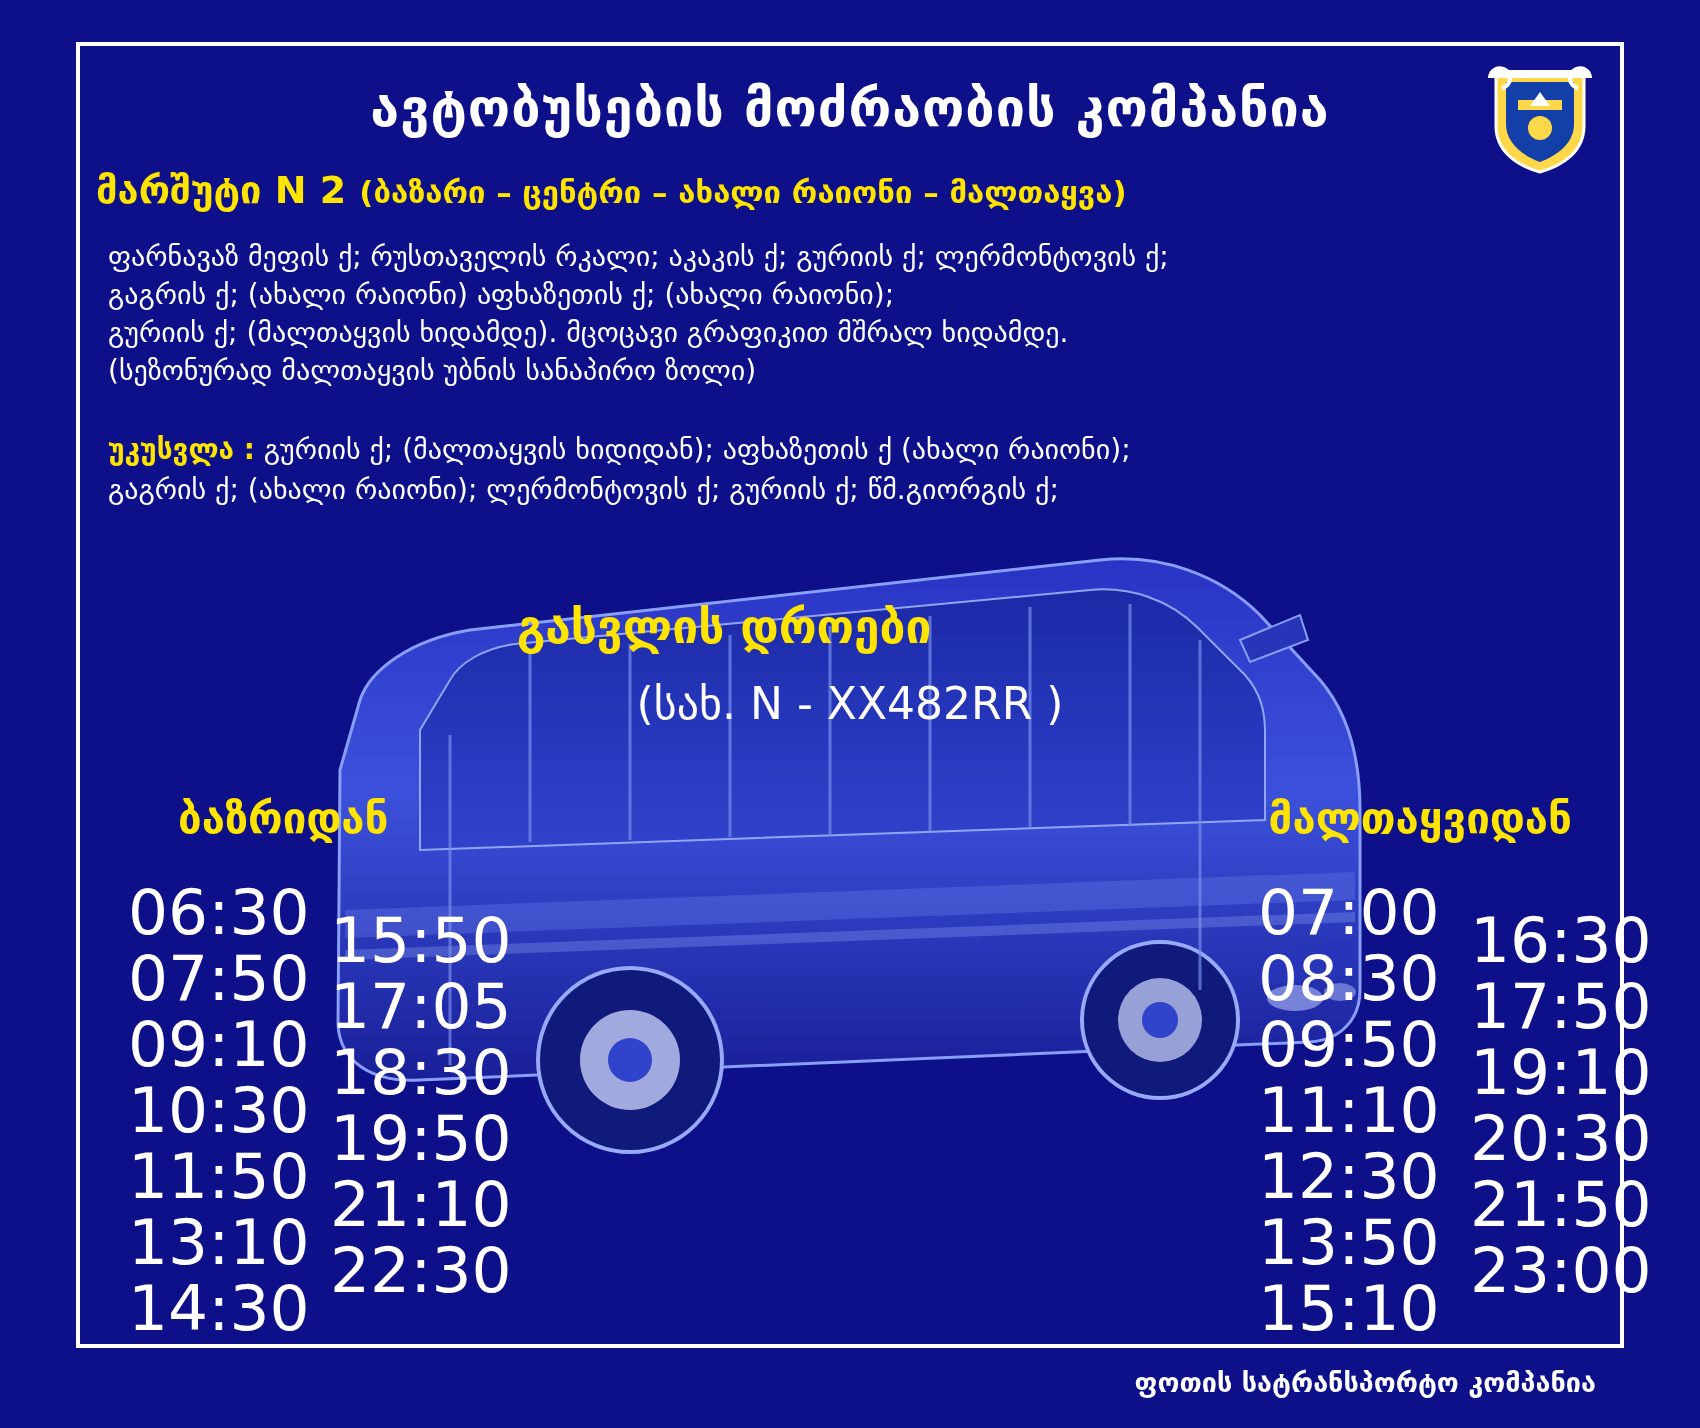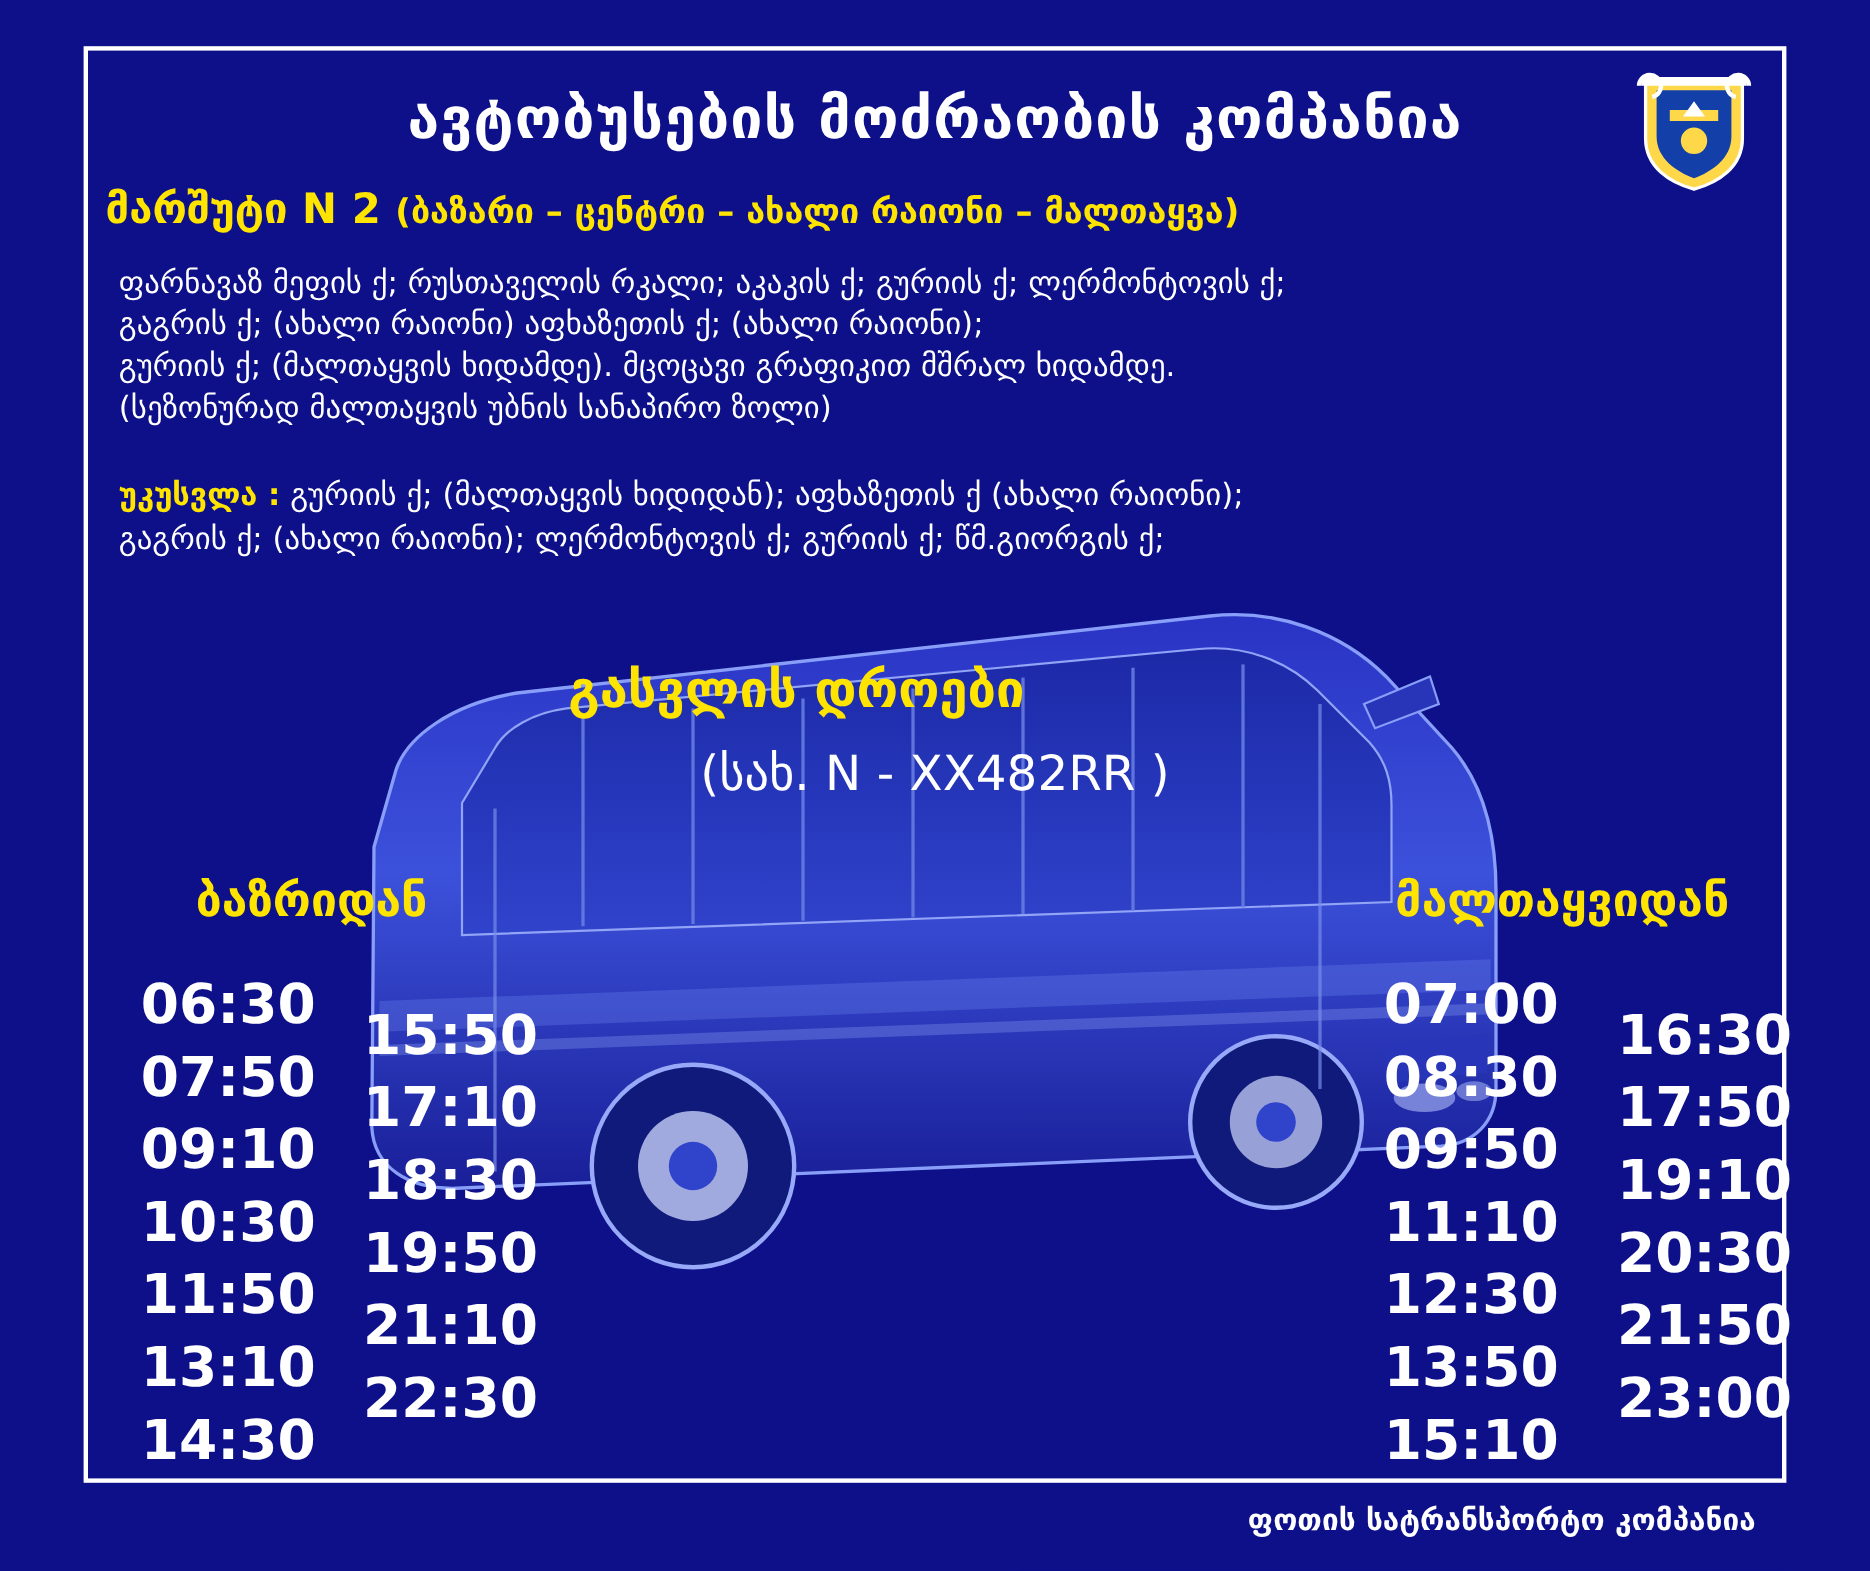--- a/index.html
+++ b/index.html
@@ -122,22 +122,22 @@
     color: #ffe400;
     font-size: 42px;
     font-weight: bold;
   }
   .head-left { left: 178px; top: 794px; }
   .head-right { right: 128px; top: 794px; }
 
   .times {
     position: absolute;
     color: #ffffff;
-    font-weight: bold;
-    font-size: 50px;
+    font-weight: normal;
+    font-size: 63px;
     line-height: 66px;
   }
   .t-l1 { left: 128px; top: 880px; }
   .t-l2 { left: 330px; top: 908px; }
   .t-r1 { left: 1258px; top: 880px; text-align: left; width: 140px;}
   .t-r2 { left: 1470px; top: 908px; text-align: left; width: 140px;}
 
   .footer {
     position: absolute;
     right: 104px;
@@ -258,21 +258,21 @@
     <div>07:50</div>
     <div>09:10</div>
     <div>10:30</div>
     <div>11:50</div>
     <div>13:10</div>
     <div>14:30</div>
   </div>
 
   <div class="times t-l2">
     <div>15:50</div>
-    <div>17:10</div>
+    <div>17:05</div>
     <div>18:30</div>
     <div>19:50</div>
     <div>21:10</div>
     <div>22:30</div>
   </div>
 
   <div class="times t-r1">
     <div>07:00</div>
     <div>08:30</div>
     <div>09:50</div>

